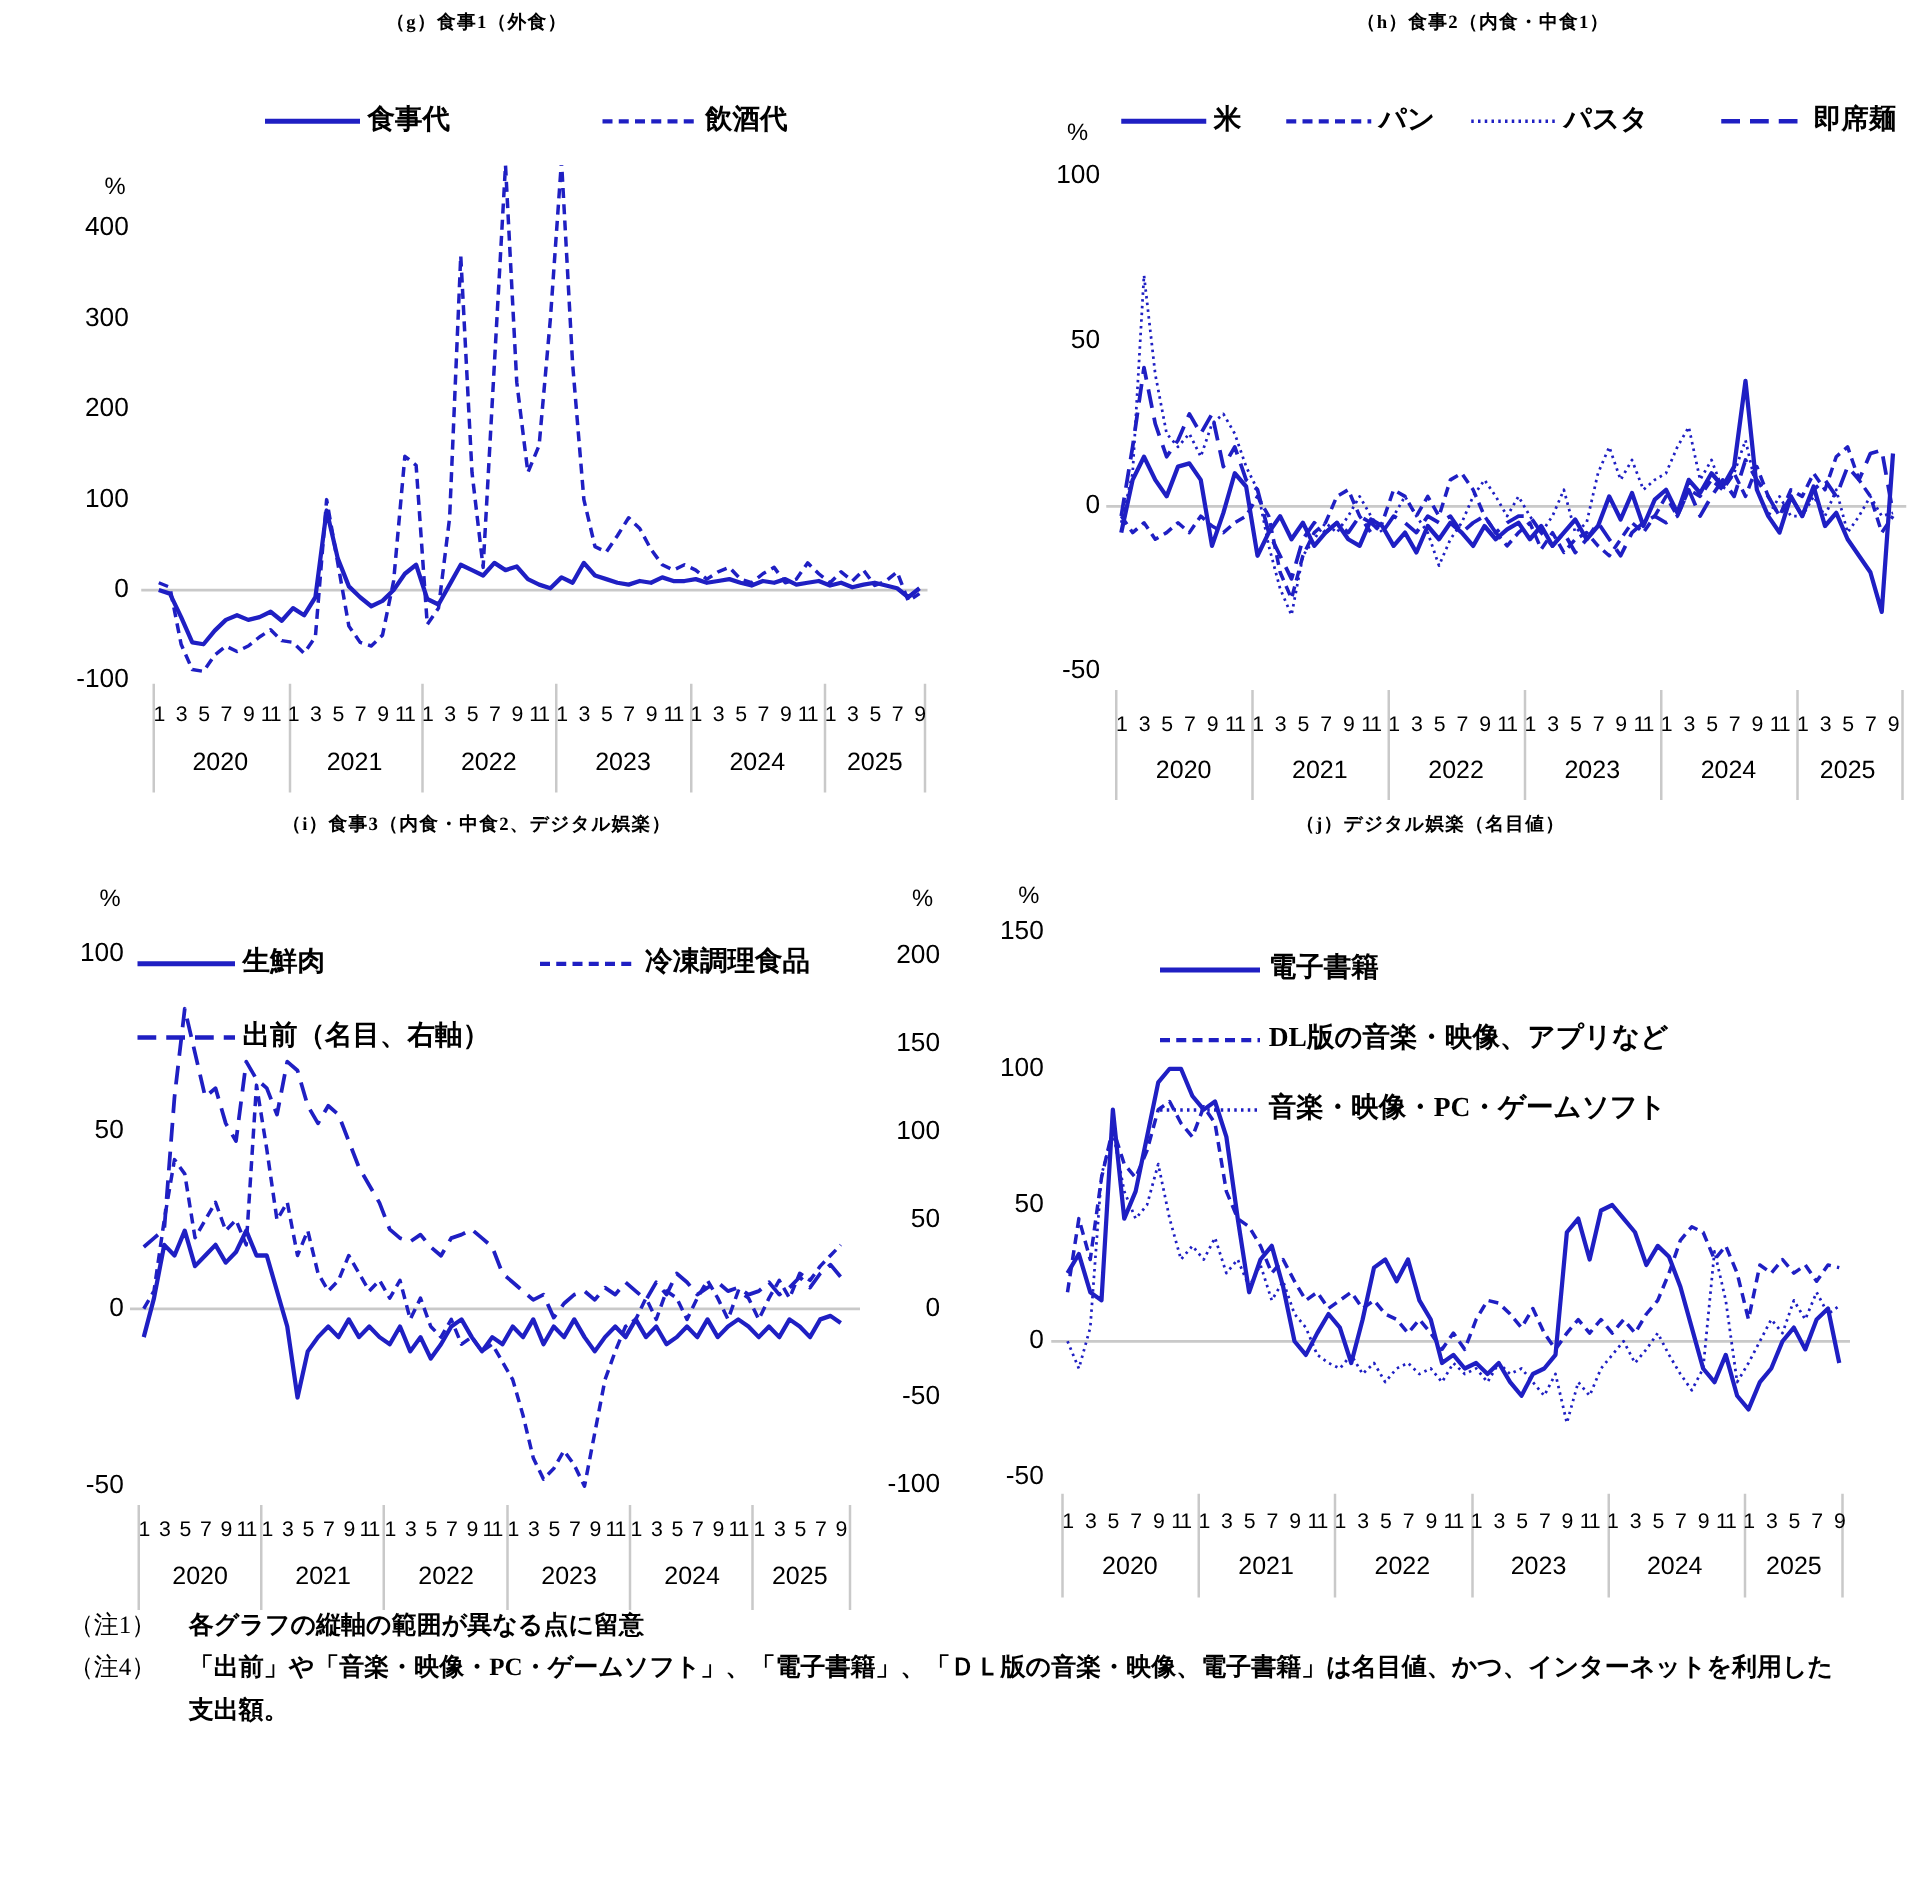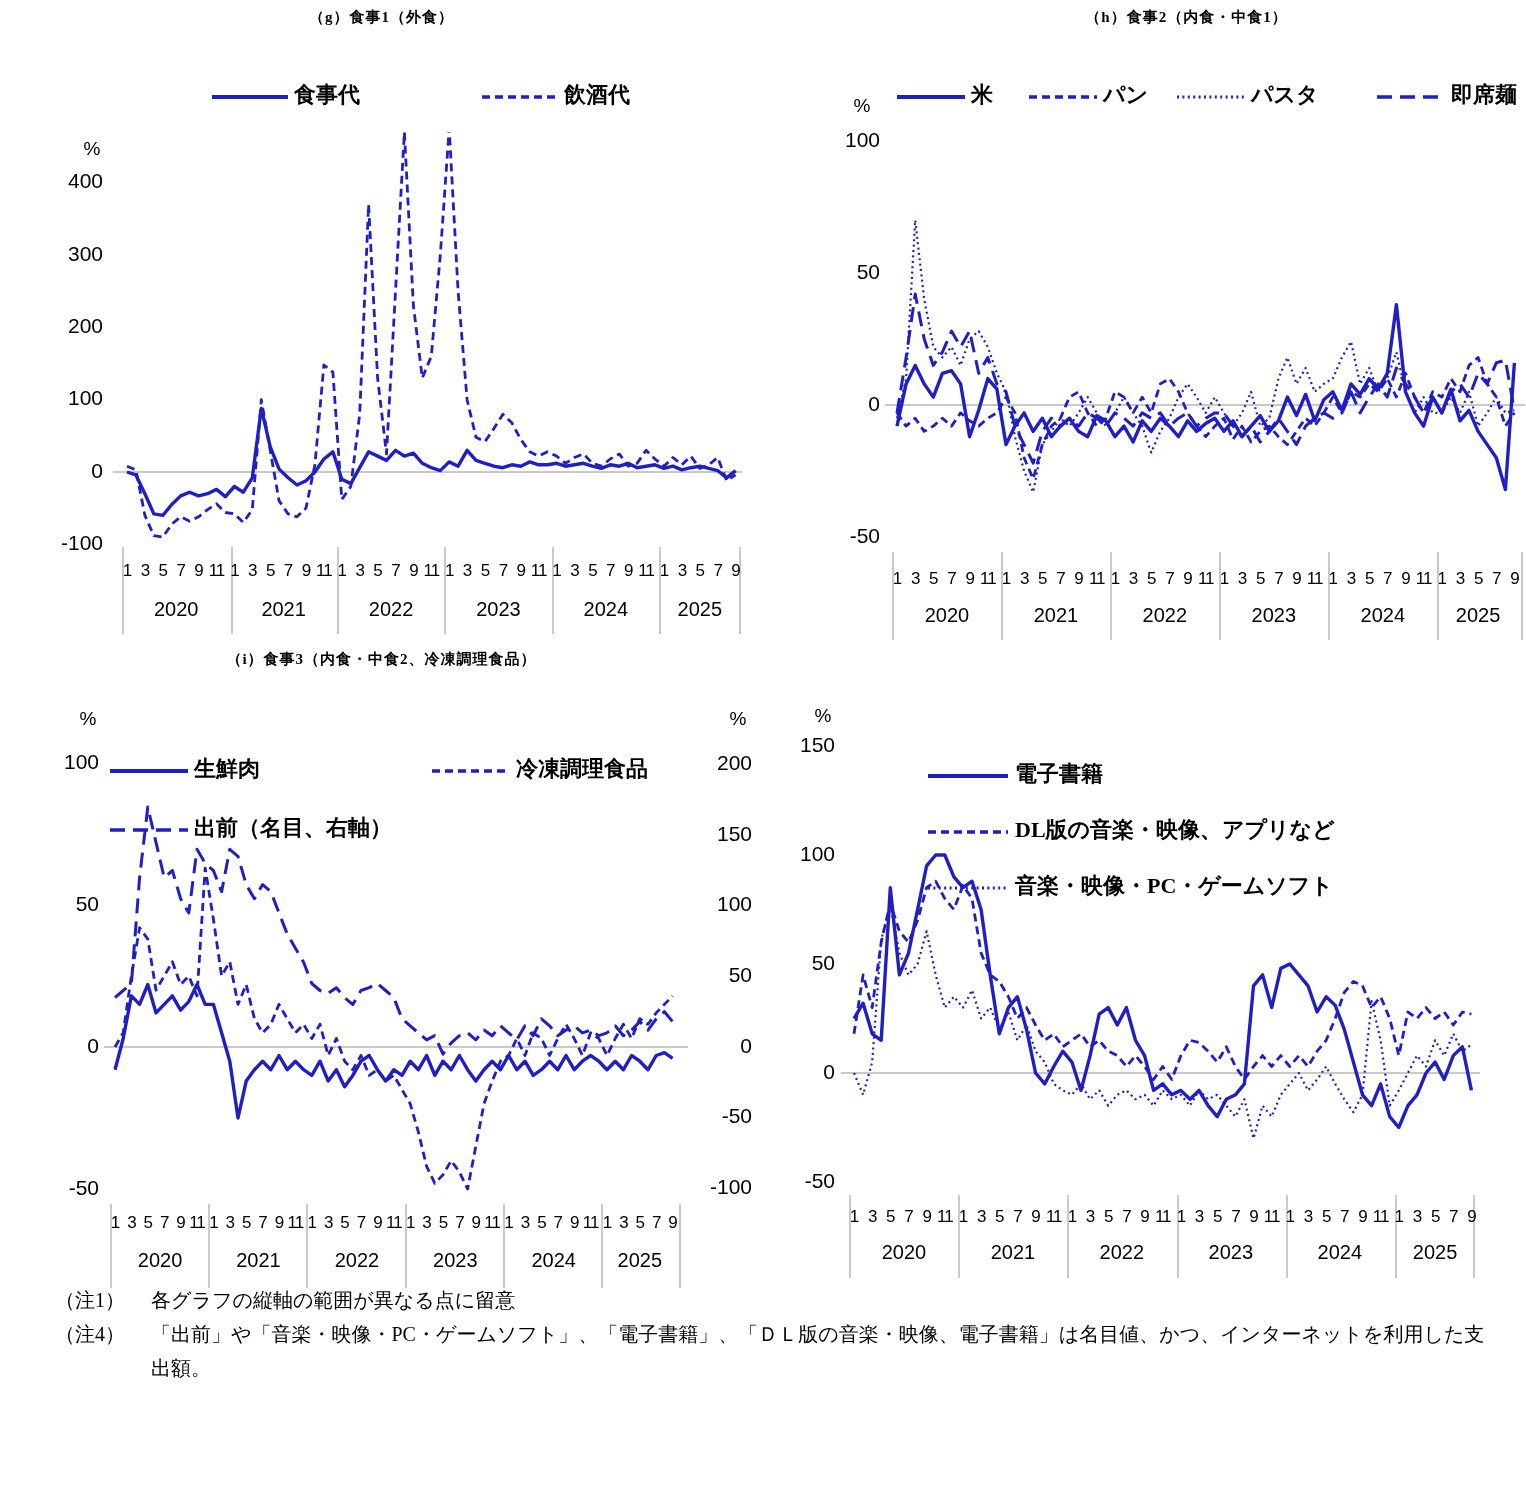--- a/index.html
+++ b/index.html
@@ -6,21 +6,21 @@
   body{width:1526px;height:1508px;position:relative;overflow:hidden;
        font-family:"Liberation Serif","DejaVu Serif",serif;color:#000;}
   .canvas{position:absolute;left:0;top:0;width:1526px;height:1508px;}
   .panel{position:absolute;}
   .panel-title{position:absolute;width:763px;text-align:center;font-size:15px;
                font-weight:bold;letter-spacing:1px;}
   .plot-svg{position:absolute;left:0;top:0;}
   .notes{position:absolute;left:55px;top:1283px;width:1430px;font-size:20px;line-height:34px;}
   .note-row{display:flex;align-items:flex-start;}
   .note-label{flex:0 0 96px;white-space:nowrap;}
-  .note-text{flex:1;}
+  .note-text{flex:1;font-weight:bold;}
 </style>
 </head>
 <body>
 
 <div class="canvas">
 
   <section class="panel" style="left:0;top:0;width:763px;height:640px;">
     <div class="panel-title" style="top:8px;">（g）食事1（外食）</div>
     <svg class="plot-svg" id="svg-g" width="763" height="640" viewBox="0 0 763 640">
         <defs>
@@ -164,21 +164,21 @@
         <line x1="224" y1="97" x2="292" y2="97" stroke="#1f1fc3" stroke-width="3.4" stroke-dasharray="8 5"></line>
         <text x="298" y="97" text-anchor="start" dominant-baseline="middle" font-size="22" font-weight="bold" font-family="'Liberation Serif','DejaVu Serif',serif">パン</text>
         <line x1="372" y1="97" x2="440" y2="97" stroke="#1f1fc3" stroke-width="2.8000000000000003" stroke-dasharray="2 3.4"></line>
         <text x="446" y="97" text-anchor="start" dominant-baseline="middle" font-size="22" font-weight="bold" font-family="'Liberation Serif','DejaVu Serif',serif">パスタ</text>
         <line x1="572" y1="97" x2="640" y2="97" stroke="#1f1fc3" stroke-width="3.6" stroke-dasharray="15 8"></line>
         <text x="646" y="97" text-anchor="start" dominant-baseline="middle" font-size="22" font-weight="bold" font-family="'Liberation Serif','DejaVu Serif',serif">即席麺</text>
       </svg>
   </section>
 
   <section class="panel" style="left:0;top:640px;width:763px;height:655px;">
-    <div class="panel-title" style="top:10px;">（i）食事3（内食・中食2、冷凍調理食品）</div>
+    <div class="panel-title" style="top:10px;">（i）食事3（内食・中食2、デジタル娯楽）</div>
     <svg class="plot-svg" id="svg-i" width="763" height="655" viewBox="0 0 763 655">
         <defs>
           <clipPath id="clip-i">
             <rect x="100" y="88" width="592" height="500"></rect>
           </clipPath>
         </defs>
         <line x1="104" y1="407" x2="688" y2="407" stroke="#c9c9c9" stroke-width="2.2"></line>
         <line x1="111" y1="564" x2="111" y2="648" stroke="#c9c9c9" stroke-width="2"></line>
         <line x1="209" y1="564" x2="209" y2="648" stroke="#c9c9c9" stroke-width="2"></line>
         <line x1="307" y1="564" x2="307" y2="648" stroke="#c9c9c9" stroke-width="2"></line>
@@ -246,20 +246,21 @@
         <line x1="110" y1="131" x2="188" y2="131" stroke="#1f1fc3" stroke-width="4"></line>
         <text x="194" y="131" text-anchor="start" dominant-baseline="middle" font-size="22" font-weight="bold" font-family="'Liberation Serif','DejaVu Serif',serif">生鮮肉</text>
         <line x1="432" y1="131" x2="510" y2="131" stroke="#1f1fc3" stroke-width="3.4" stroke-dasharray="8 5"></line>
         <text x="516" y="131" text-anchor="start" dominant-baseline="middle" font-size="22" font-weight="bold" font-family="'Liberation Serif','DejaVu Serif',serif">冷凍調理食品</text>
         <line x1="110" y1="190" x2="188" y2="190" stroke="#1f1fc3" stroke-width="3.6" stroke-dasharray="15 8"></line>
         <text x="194" y="190" text-anchor="start" dominant-baseline="middle" font-size="22" font-weight="bold" font-family="'Liberation Serif','DejaVu Serif',serif">出前（名目、右軸）</text>
       </svg>
   </section>
 
   <section class="panel" style="left:763px;top:640px;width:763px;height:655px;">
+    <div class="panel-title" style="top:10px;">（j）デジタル娯楽（名目値）</div>
     <svg class="plot-svg" id="svg-j" width="763" height="655" viewBox="0 0 763 655">
         <defs>
           <clipPath id="clip-j">
             <rect x="76" y="95" width="644" height="482"></rect>
           </clipPath>
         </defs>
         <line x1="78" y1="433" x2="717" y2="433" stroke="#c9c9c9" stroke-width="2.2"></line>
         <line x1="87" y1="555" x2="87" y2="638" stroke="#c9c9c9" stroke-width="2"></line>
         <line x1="196" y1="555" x2="196" y2="638" stroke="#c9c9c9" stroke-width="2"></line>
         <line x1="305" y1="555" x2="305" y2="638" stroke="#c9c9c9" stroke-width="2"></line>

